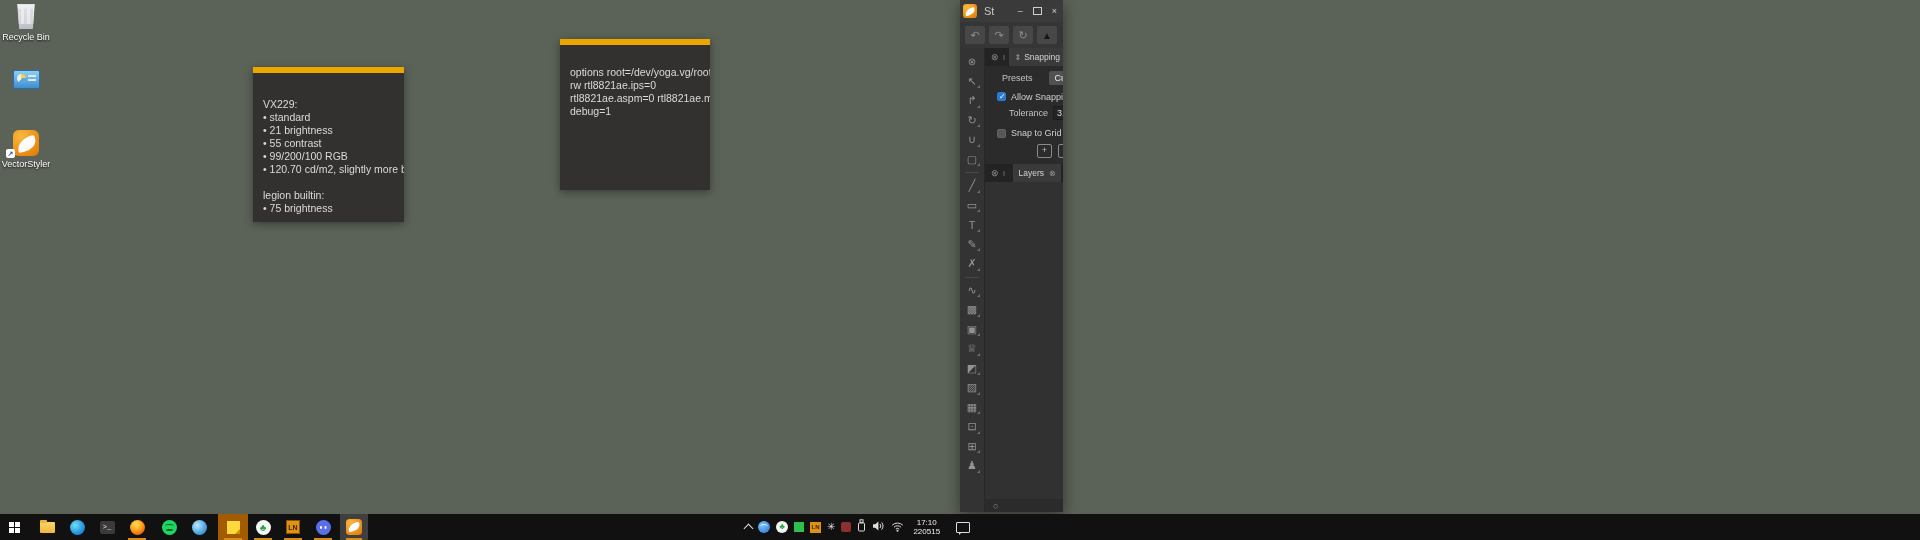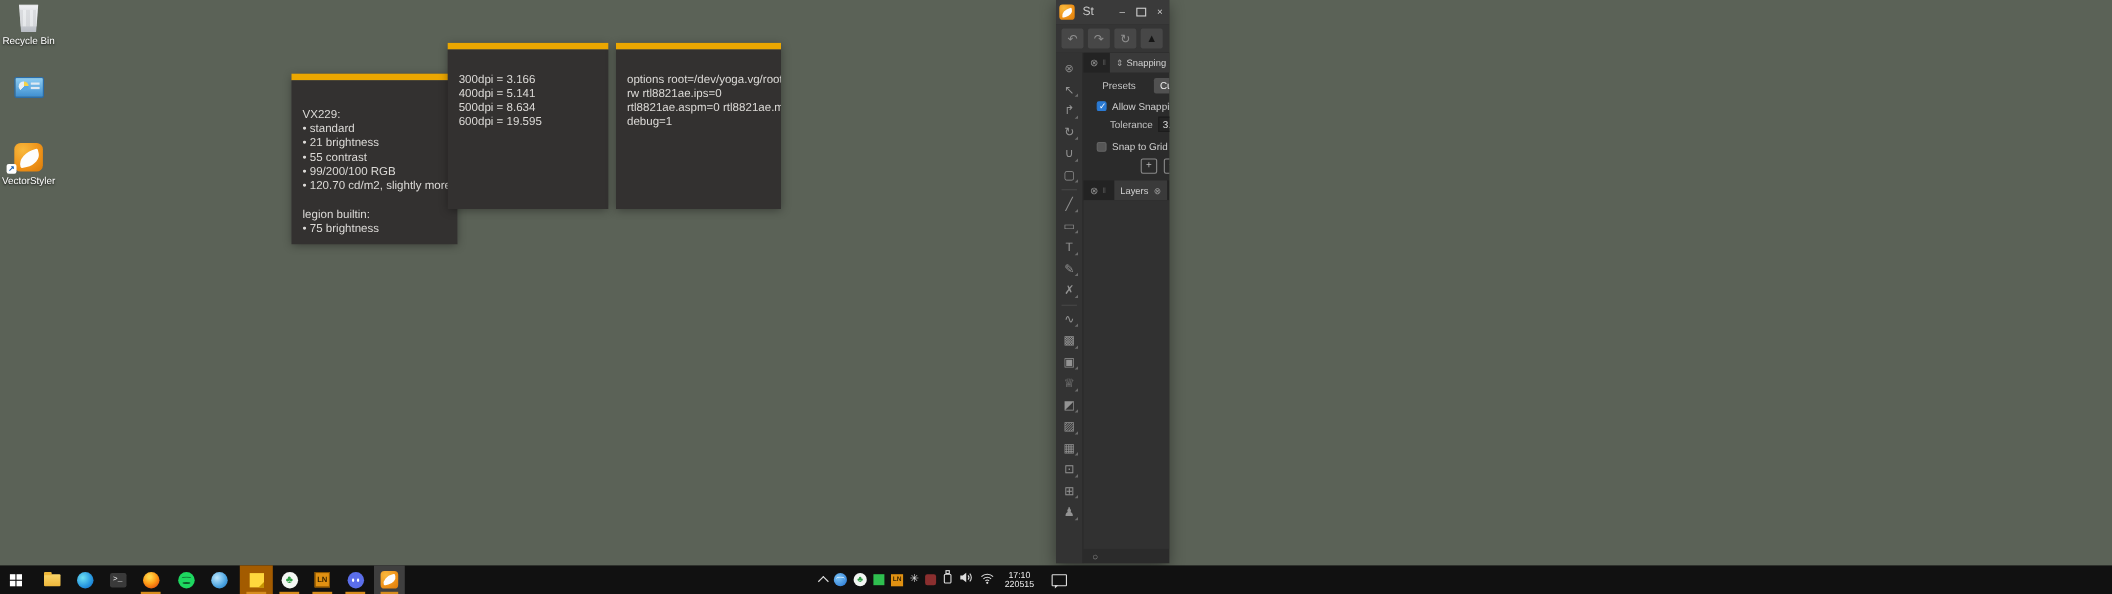--- a/index.html
+++ b/index.html
@@ -27,21 +27,21 @@
   .dicon .vsicon{width:26px;height:26px;margin:0 auto;}
   .shortcut-badge{position:absolute;left:12px;bottom:-2px;width:9px;height:9px;background:#fff;border-radius:2px;
        color:#1a5fb4;font-size:7px;line-height:9px;font-weight:bold;z-index:2;}
 
   
   .note{position:absolute;display:flex;flex-direction:column;box-shadow:0 2px 8px rgba(0,0,0,.38);}
   .note-accent{height:6px;background:#eba700;flex:0 0 auto;}
   .note-body{flex:1;background:#333130;color:#dcdad7;font-size:10.5px;line-height:13px;
        padding:21px 6px 8px 10px;overflow:hidden;}
   .note-line{min-height:13px;white-space:nowrap;}
-  #note-0{left:265px;top:67px;width:151px;height:155px;}
+  #note-0{left:253px;top:67px;width:151px;height:155px;}
   #note-0 .note-body{padding-top:25px;}
   #note-1{left:407px;top:39px;width:146px;height:151px;}
   #note-2{left:560px;top:39px;width:150px;height:151px;}
 
   
   #vs-window{position:absolute;left:960px;top:0;width:103px;height:512px;background:#2e2e2e;
        box-shadow:0 4px 14px rgba(0,0,0,.45);display:flex;flex-direction:column;overflow:hidden;}
   .titlebar{height:22px;background:#3a3a3a;display:flex;align-items:center;padding:0 6px 0 3px;flex:0 0 auto;}
   .titlebar .vsicon{width:14px;height:14px;}
   .wtitle{font-size:11px;color:#c8c8c8;margin-left:7px;white-space:nowrap;}
@@ -170,29 +170,20 @@
         <div class="note-line">• standard</div>
         <div class="note-line">• 21 brightness</div>
         <div class="note-line">• 55 contrast</div>
         <div class="note-line">• 99/200/100 RGB</div>
         <div class="note-line">• 120.70 cd/m2, slightly more blue</div>
         <div class="note-line"></div>
         <div class="note-line">legion builtin:</div>
         <div class="note-line">• 75 brightness</div>
       </div>
   </div>
-  <div class="note" id="note-1">
-    <div class="note-accent" style="background: rgb(235, 167, 0);"></div>
-    <div class="note-body" id="note-lines-1">
-        <div class="note-line">300dpi = 3.166</div>
-        <div class="note-line">400dpi = 5.141</div>
-        <div class="note-line">500dpi = 8.634</div>
-        <div class="note-line">600dpi = 19.595</div>
-      </div>
-  </div>
   <div class="note" id="note-2">
     <div class="note-accent" style="background: rgb(235, 167, 0);"></div>
     <div class="note-body" id="note-lines-2">
         <div class="note-line">options root=/dev/yoga.vg/root.lv</div>
         <div class="note-line">rw rtl8821ae.ips=0</div>
         <div class="note-line">rtl8821ae.aspm=0 rtl8821ae.msi=0</div>
         <div class="note-line">debug=1</div>
       </div>
   </div>
 

